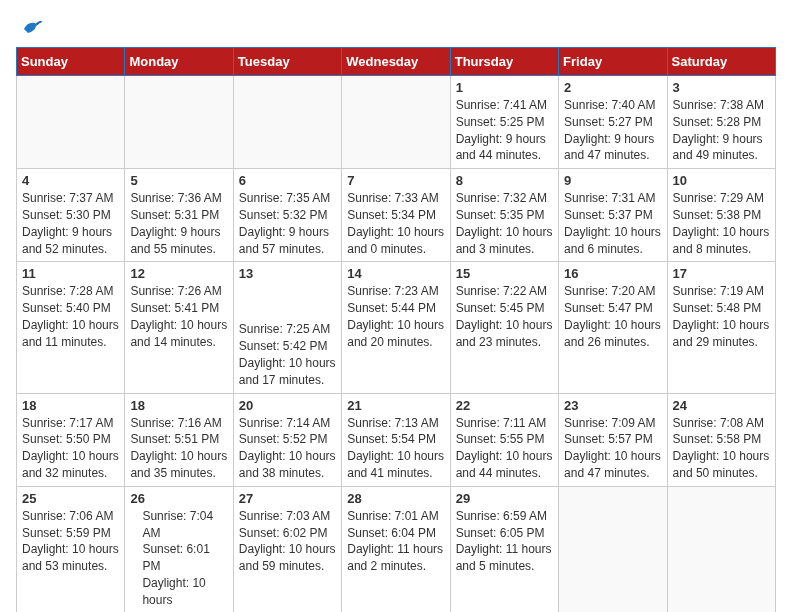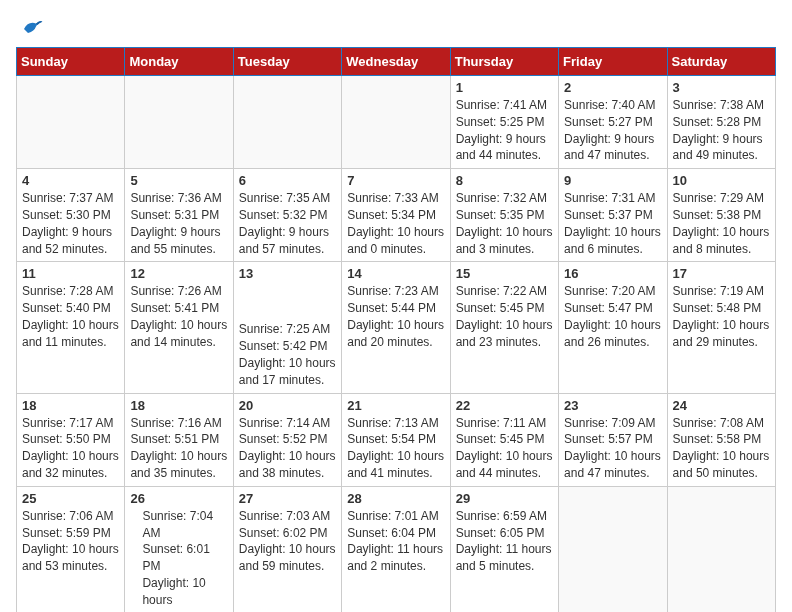--- a/index.html
+++ b/index.html
@@ -275,21 +275,21 @@
         <td>
           <span class="day-num">21</span>
           <div class="day-info" style="white-space: pre-line;">Sunrise: 7:13 AM
 Sunset: 5:54 PM
 Daylight: 10 hours
 and 41 minutes.</div>
         </td>
         <td>
           <span class="day-num">22</span>
           <div class="day-info" style="white-space: pre-line;">Sunrise: 7:11 AM
-Sunset: 5:45 PM
+Sunset: 5:55 PM
 Daylight: 10 hours
 and 44 minutes.</div>
         </td>
         <td>
           <span class="day-num">23</span>
           <div class="day-info" style="white-space: pre-line;">Sunrise: 7:09 AM
 Sunset: 5:57 PM
 Daylight: 10 hours
 and 47 minutes.</div>
         </td>

